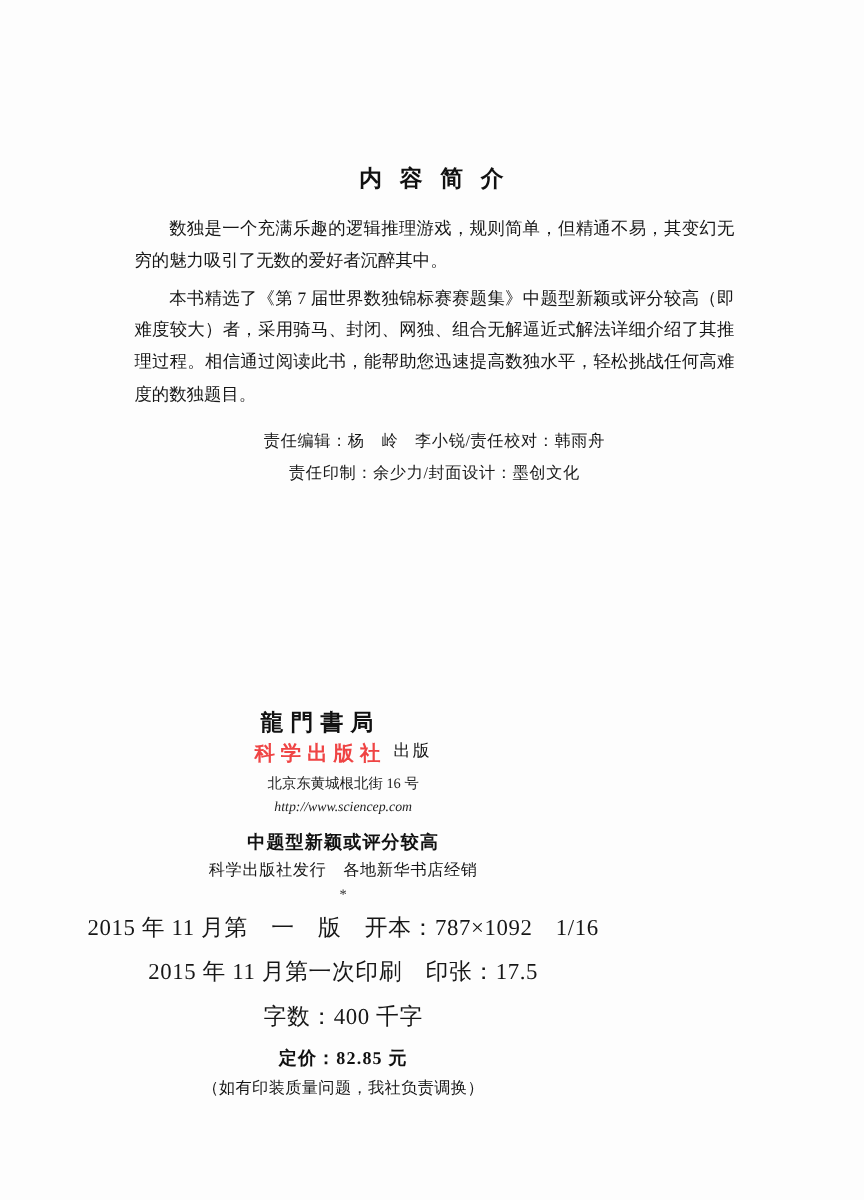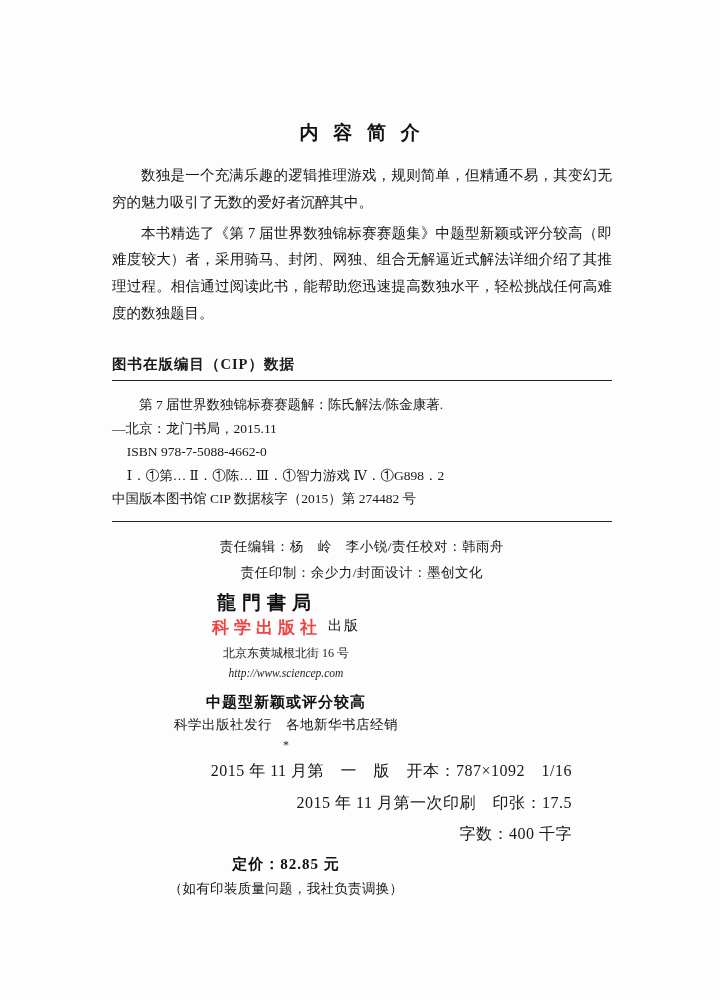--- a/index.html
+++ b/index.html
@@ -18,21 +18,21 @@
   .page {
     position: absolute;
     left: 0; top: 0;
     width: 720px;
     height: 1000px;
     background: #fdfdfd;
   }
   .content {
     position: absolute;
     left: 112px;
-    top: 120px;
+    top: 136px;
     width: 500px;
   }
 
   
   .summary-title {
     text-align: center;
     font-size: 19px;
     font-weight: bold;
     letter-spacing: 5px;
     margin-bottom: 16px;
@@ -151,25 +151,24 @@
     letter-spacing: 0.5px;
     margin-top: 4px;
     color: #171717;
   }
   .pub-star {
     font-size: 12px;
     margin: 4px 0 2px 0;
     color: #222;
   }
   .spec-line {
-    font-size: 16px;
+    font-size: 19px;
     line-height: 1.95;
     letter-spacing: 0.5px;
     color: #171717;
-    text-align: right;
   }
   .price-line {
     font-size: 15px;
     font-weight: bold;
     letter-spacing: 1px;
     margin-top: 6px;
     color: #111;
   }
   .note-line {
     font-size: 13.5px;
@@ -184,30 +183,20 @@
 <div class="page">
 
   <div class="content">
 
     <div>
       <div class="summary-title">内 容 简 介</div>
       <p class="summary-para">数独是一个充满乐趣的逻辑推理游戏，规则简单，但精通不易，其变幻无穷的魅力吸引了无数的爱好者沉醉其中。</p>
       <p class="summary-para">本书精选了《第 7 届世界数独锦标赛赛题集》中题型新颖或评分较高（即难度较大）者，采用骑马、封闭、网独、组合无解逼近式解法详细介绍了其推理过程。相信通过阅读此书，能帮助您迅速提高数独水平，轻松挑战任何高难度的数独题目。</p>
     </div>
 
-    <div class="cip-block">
-      <div class="cip-heading">图书在版编目（CIP）数据</div>
-      <div class="cip-body">
-        <div class="cip-line indent">第 7 届世界数独锦标赛赛题解：陈氏解法/陈金康著.</div>
-        <div class="cip-line">—北京：龙门书局，2015.11</div>
-        <div class="cip-line indent1">ISBN 978-7-5088-4662-0</div>
-        <div class="cip-line indent1">Ⅰ．①第…  Ⅱ．①陈…  Ⅲ．①智力游戏  Ⅳ．①G898．2</div>
-        <div class="cip-line">中国版本图书馆 CIP 数据核字（2015）第 274482 号</div>
-      </div>
-    </div>
 
     <div class="credits">
       <div class="credit-line">责任编辑：杨　岭　李小锐/责任校对：韩雨舟</div>
       <div class="credit-line">责任印制：余少力/封面设计：墨创文化</div>
     </div>
 
   </div>
 
   <div class="publisher">
 

